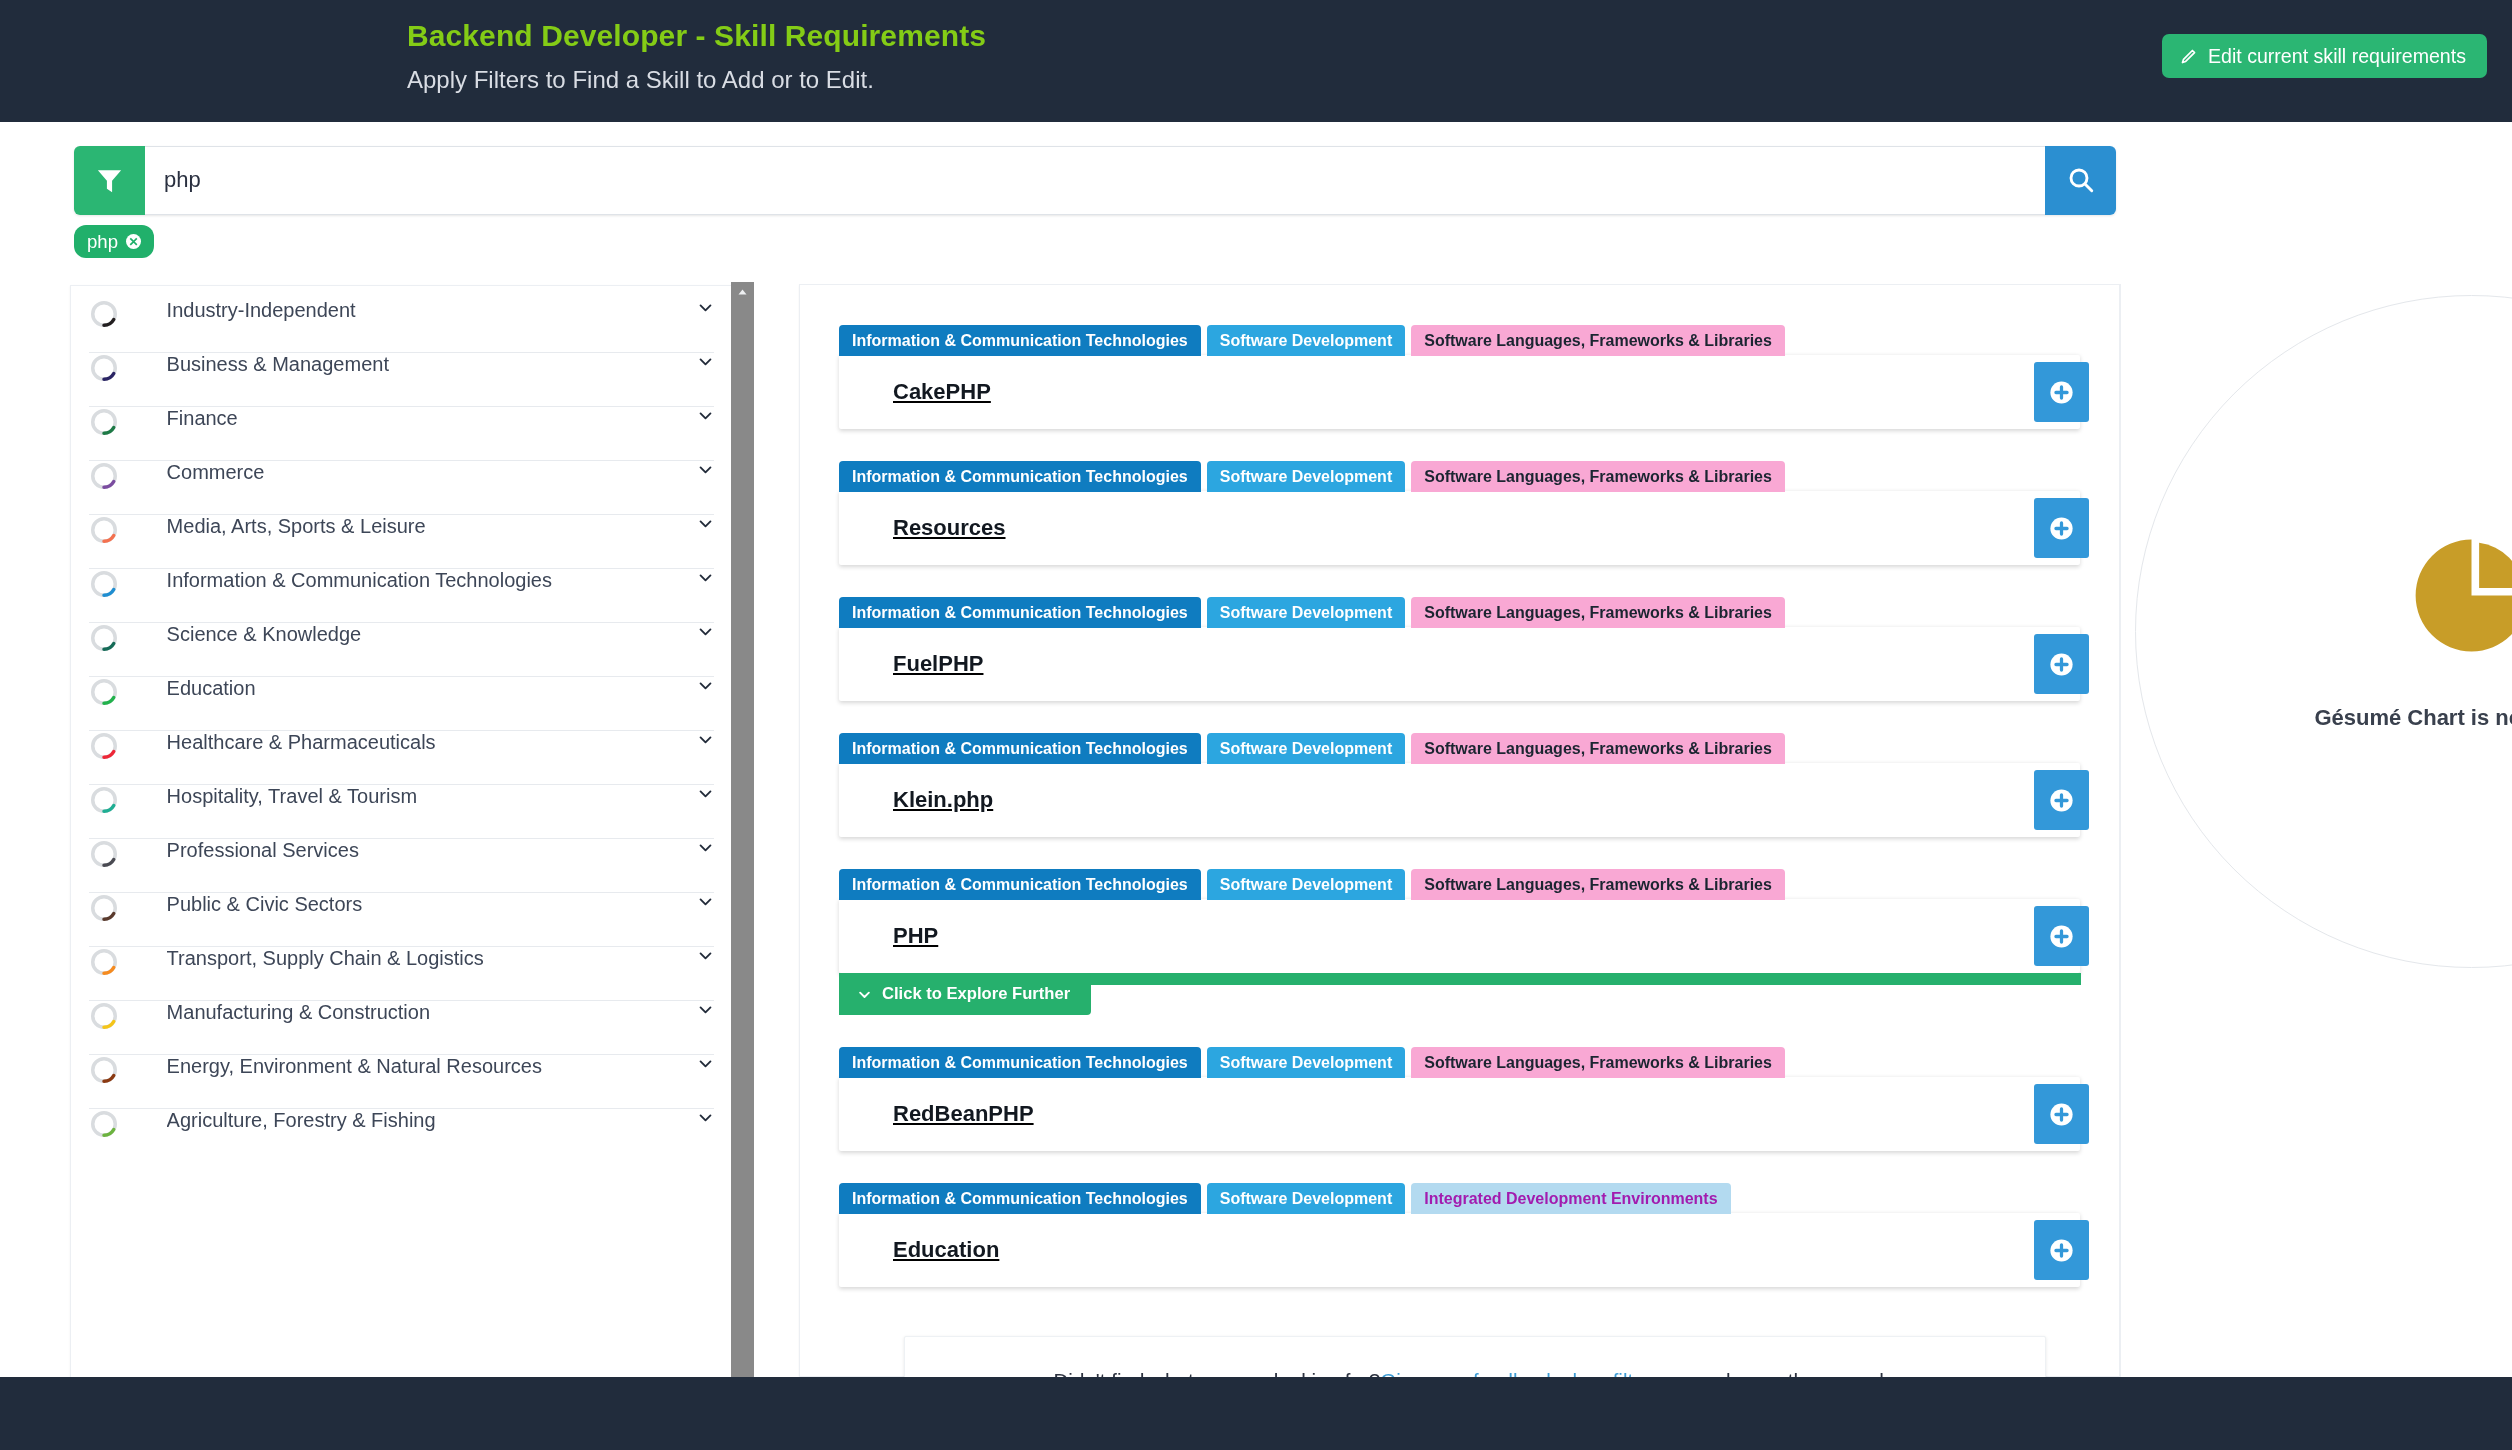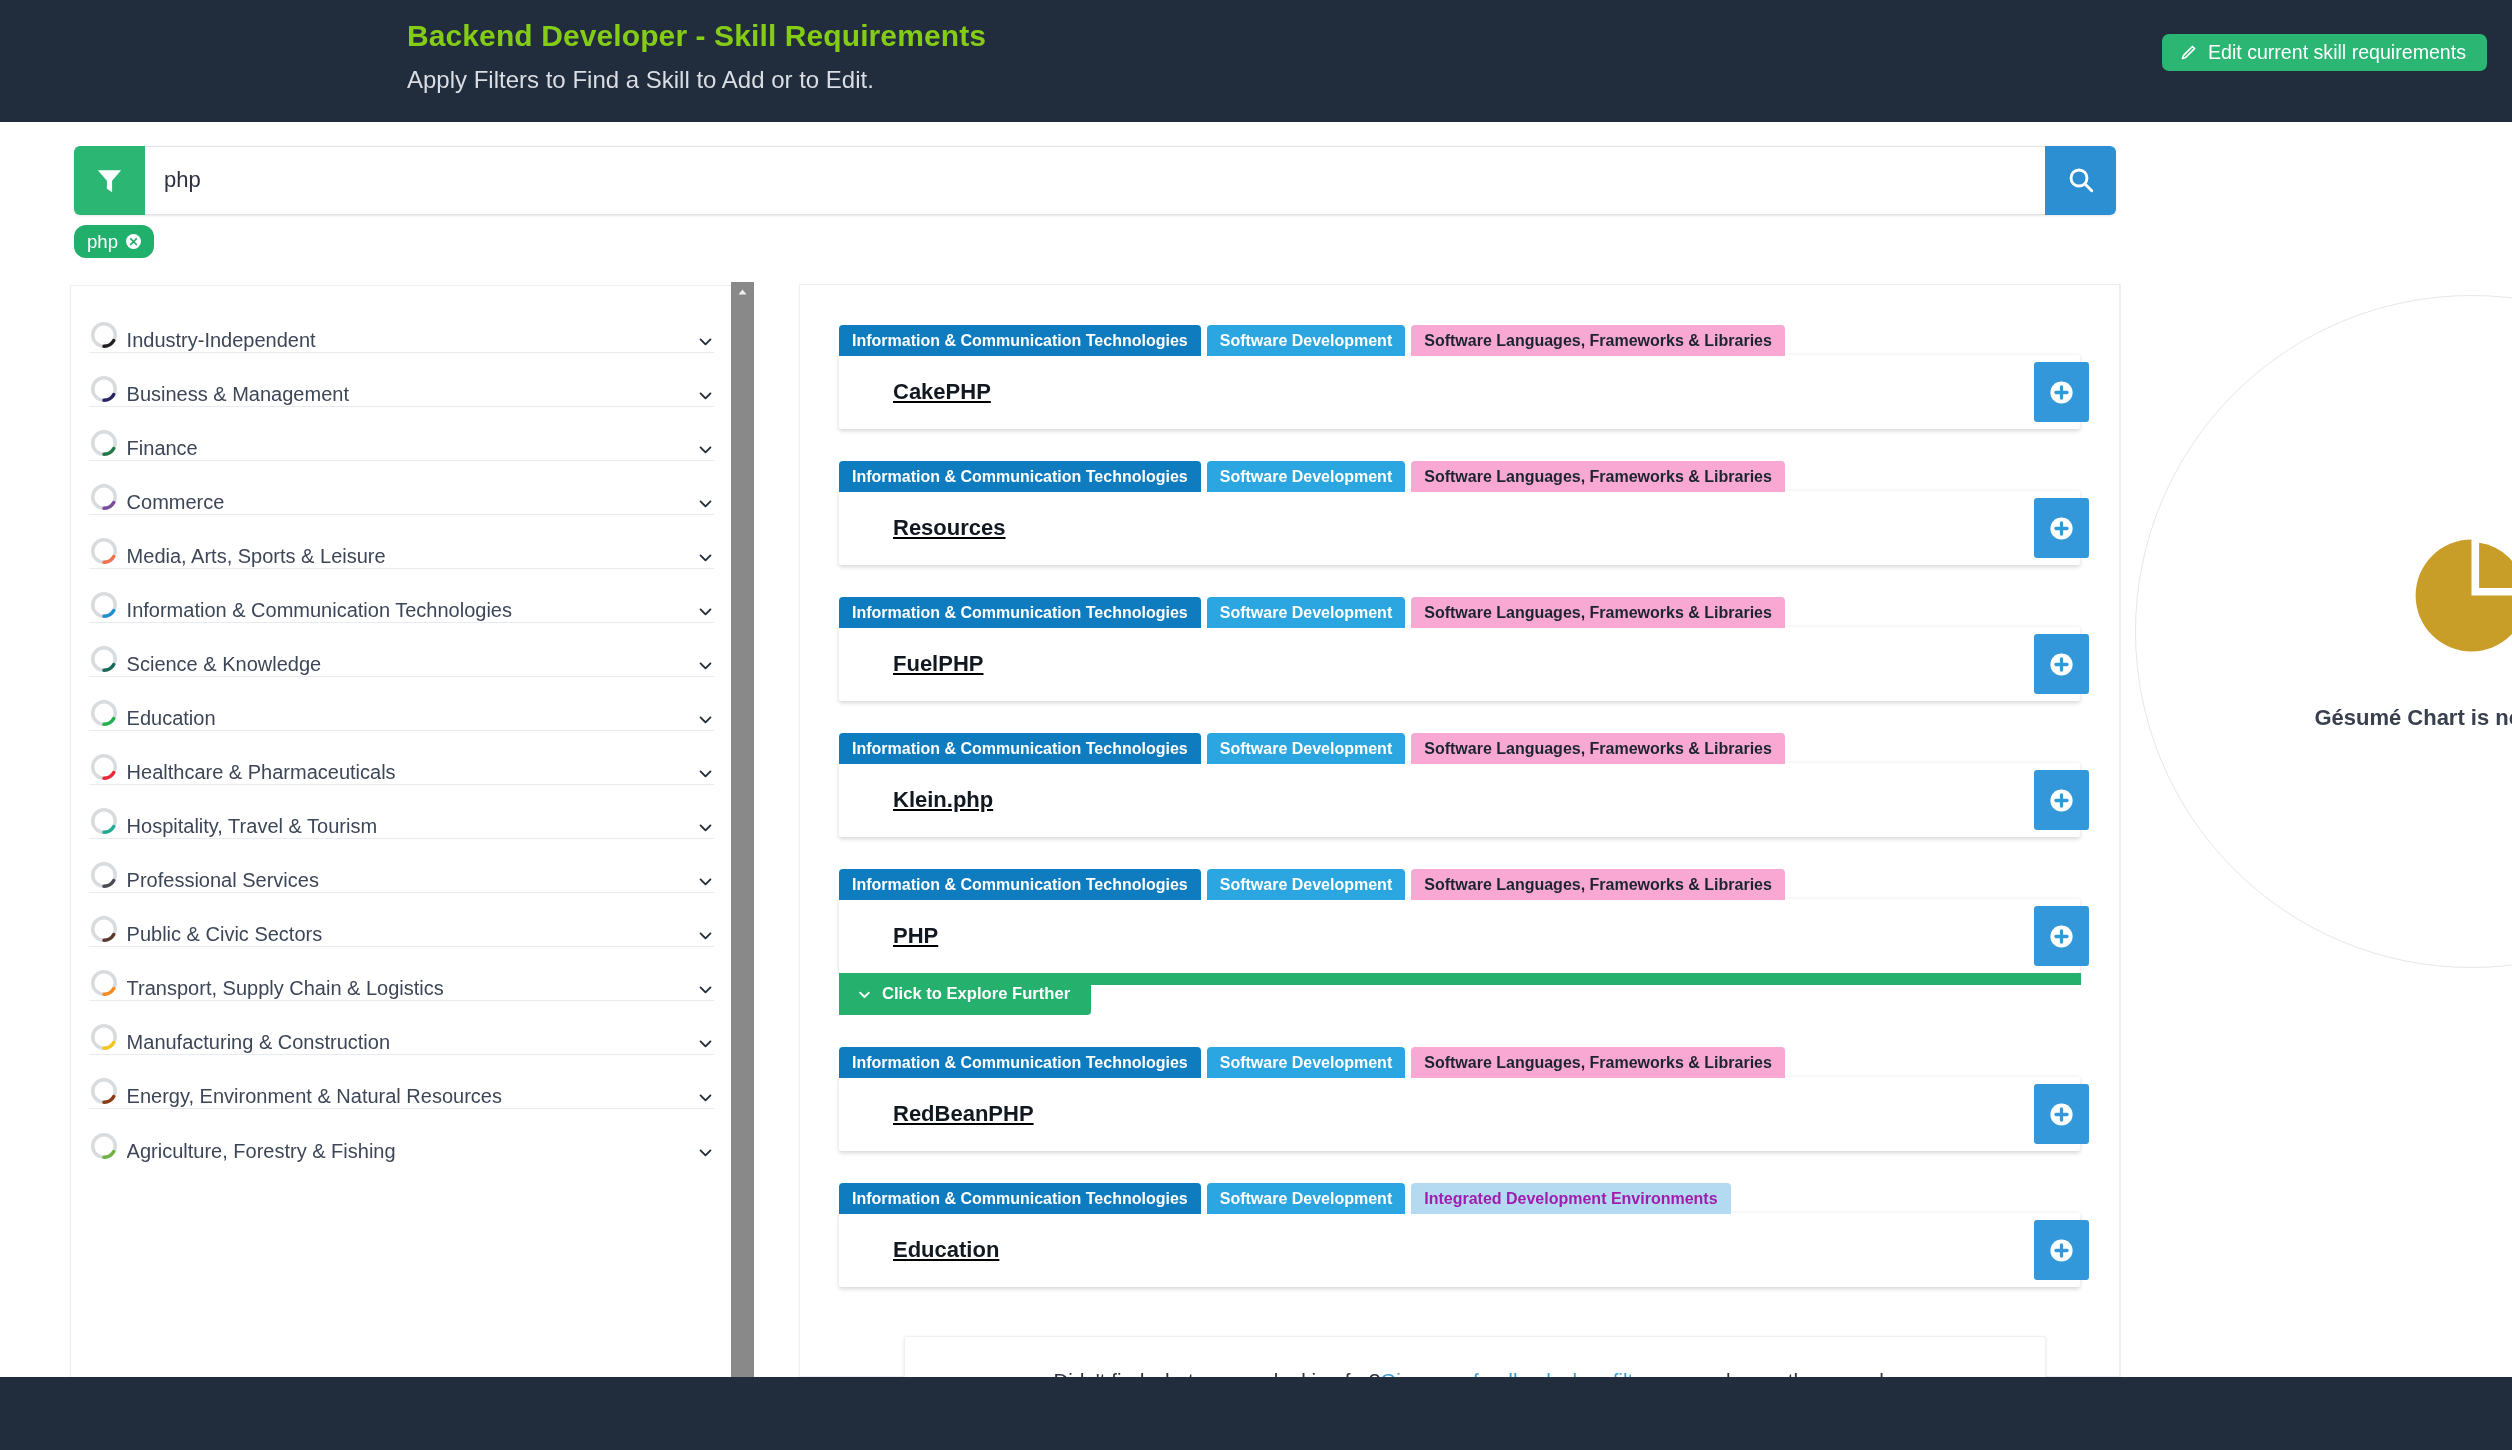--- a/index.html
+++ b/index.html
@@ -22,21 +22,21 @@
   .topbar-title {
     color: #84cc16; font-size: 30px; font-weight: bold;
     letter-spacing: 0.1px; line-height: 1.15;
   }
   .topbar-sub {
     color: #d9dde4; font-size: 24px; font-weight: 400;
     margin-top: 12.6px;
   }
   .edit-btn {
     position: absolute; right: 381px; top: 34px;
-    height: 37px; padding: 0 21px 0 18px;
+    height: 44px; padding: 0 21px 0 18px;
     background: #2bb673; border: none; border-radius: 7px;
     color: #ffffff; font-size: 19.6px; font-family: inherit;
     display: flex; align-items: center; gap: 11px;
     cursor: pointer; white-space: nowrap;
   }
   .pencil-icon { width: 17px; height: 17px; display: block; }
 
   
   .searchzone {
     position: absolute; left: 0; top: 122px;
@@ -91,23 +91,24 @@
     position: absolute; left: 70px; top: 10px;
     width: 663px; height: 1093px;
     background: #ffffff;
     border: 0.5px solid #eceff3;
     box-shadow: 0 0.5px 2px rgba(0,0,0,.06);
     overflow: hidden;
   }
   .cat-list { padding: 12.6px 0 0 0; }
   .cat-item {
     height: 54px; margin: 0 17.6px;
-    display: flex; align-items: flex-end;
+    display: flex; align-items: flex-start;
     border-bottom: 0.5px solid #e7eaee;
     cursor: pointer;
+    gap: 40px;
   }
   .cat-item:last-child { border-bottom: none; }
   .donut { width: 30px; height: 30px; flex: 0 0 30px; margin-right: 8px; }
   .cat-label {
     flex: 1; font-size: 20px; color: #3d4657;
     white-space: nowrap; overflow: hidden;
   }
   .chev { width: 17px; height: 17px; flex: 0 0 17px; margin-left: 5px; }
 
   

